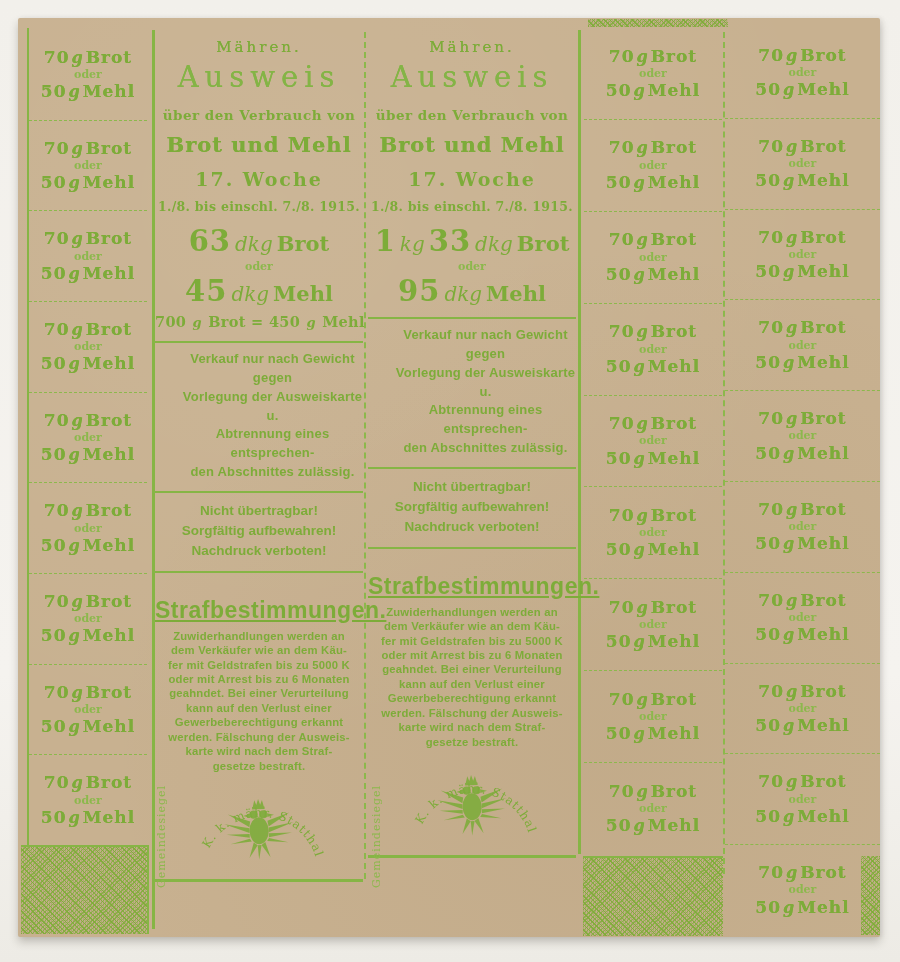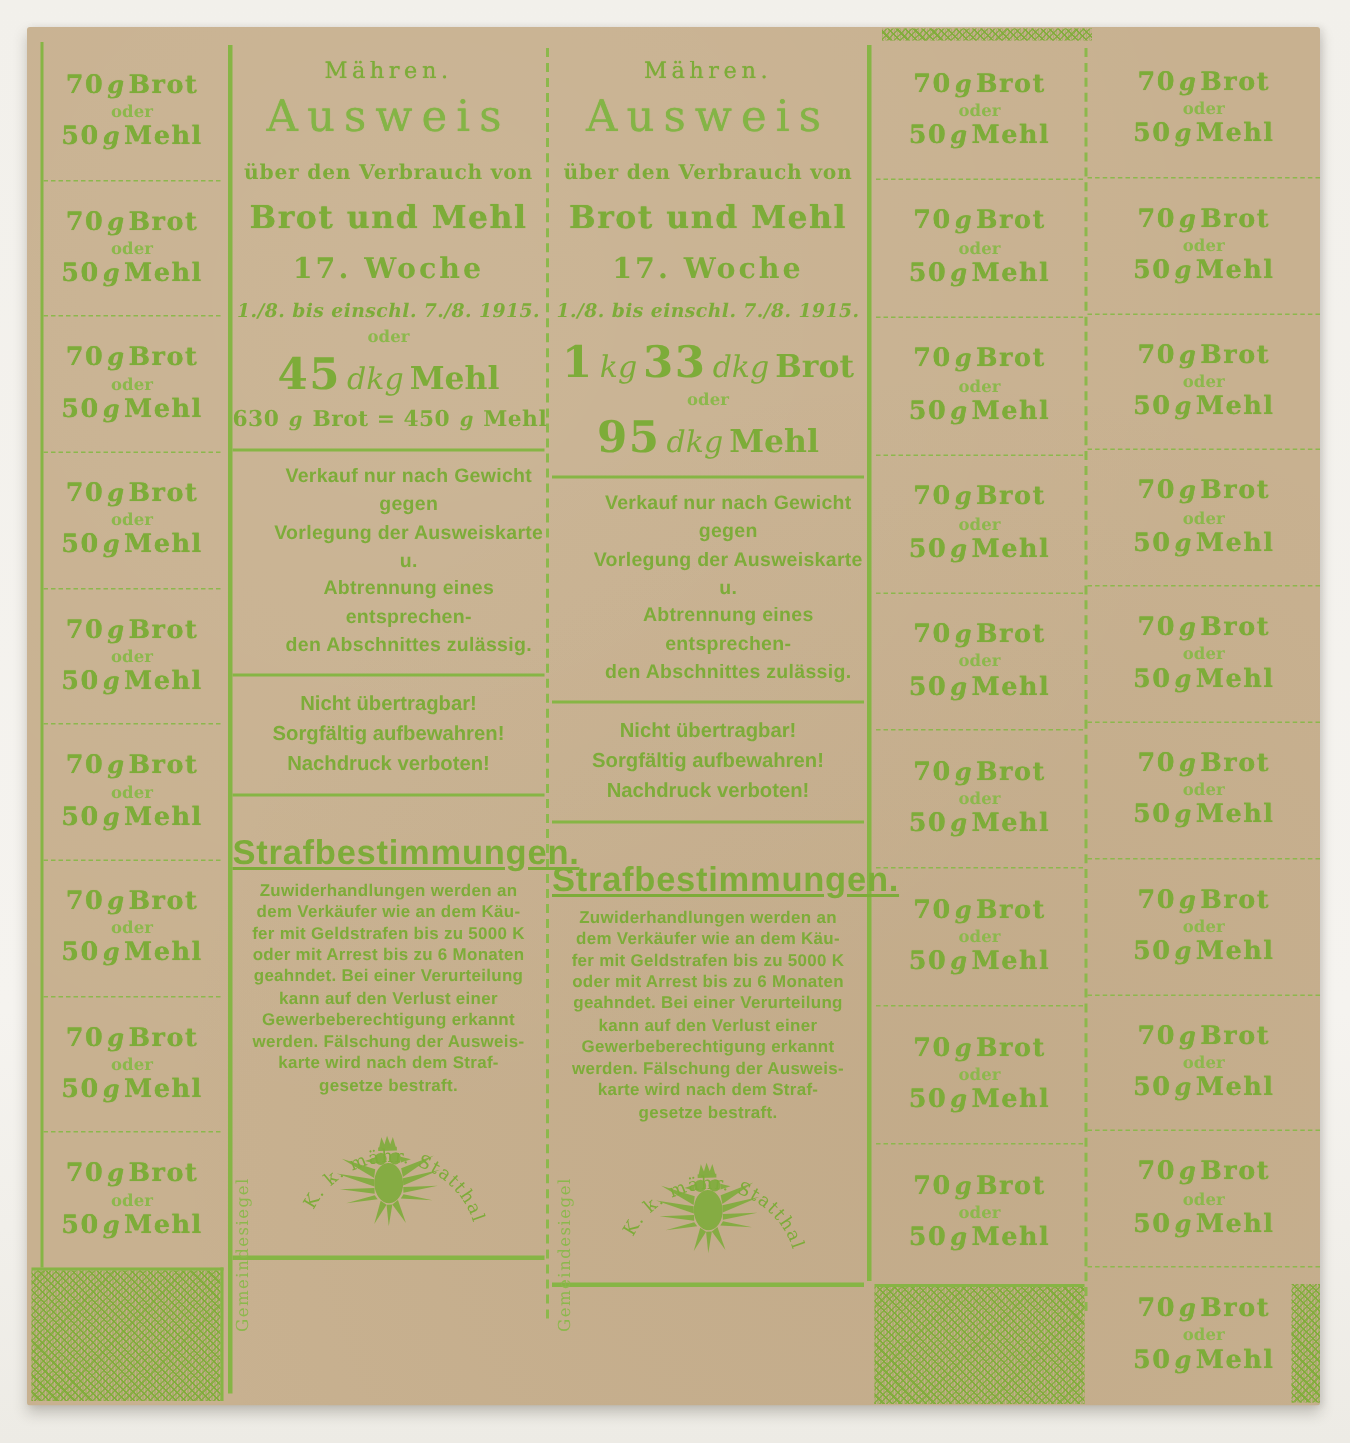--- a/index.html
+++ b/index.html
@@ -34,21 +34,21 @@
   .c-oder{font-size:11px;color:#8cb84c;font-weight:bold;line-height:1.2;}
   
   .panel{position:absolute;top:12px;text-align:center;color:#7dac39;}
   .p-region{font-size:15px;letter-spacing:3px;margin-top:8px;text-shadow:0 0 .5px #7dac39;}
   .p-title{font-size:29px;letter-spacing:6px;margin-top:4px;color:#84b446;
     text-shadow:0 0 .6px #84b446;}
   .p-sub{font-size:13.5px;font-weight:bold;margin-top:13px;letter-spacing:.5px;}
   .p-subject{font-size:21px;font-weight:bold;margin-top:9px;letter-spacing:1px;
     text-shadow:0 0 .6px #7dac39;}
   .p-week{font-size:19px;font-weight:bold;margin-top:11px;letter-spacing:2px;}
-  .p-validity{font-size:12.5px;font-weight:bold;margin-top:9px;letter-spacing:.3px;font-style:italic;}
+  .p-validity{font-size:12.5px;font-weight:bold;margin-top:9px;letter-spacing:.3px;}
   .p-amount{margin-top:13px;line-height:1;}
   .p-amount .qty{font-size:29px;font-weight:bold;letter-spacing:1px;}
   .p-amount .unit{font-style:italic;font-size:20px;padding:0 4px;}
   .p-amount .word{font-size:21px;font-weight:bold;}
   .p-oder{font-size:11px;font-weight:bold;margin-top:4px;color:#8cb84c;}
   .p-eq{font-size:14.5px;font-weight:bold;margin-top:7px;letter-spacing:.3px;}
   .p-eq i{font-size:13px;padding:0 1px;}
   .p-block{font-family:"Liberation Sans",sans-serif;font-weight:bold;}
   .p-sale{font-size:13px;line-height:1.45;margin-top:7px;letter-spacing:.2px;padding-left:27px;}
   .p-transfer{font-size:13.5px;line-height:1.5;margin-top:8px;}
@@ -131,23 +131,24 @@
 </div>
   <div class="pattern" style="position:absolute;left:3px;top:827px;width:126px;height:87px;border-top:2px solid #86b545;border-right:2px solid #86b545;"></div>
 
   <div class="panel" style="left:137px;width:208px;">
     <div class="p-region">Mähren.</div>
     <div class="p-title">Ausweis</div>
     <div class="p-sub">über den Verbrauch von</div>
     <div class="p-subject">Brot und Mehl</div>
     <div class="p-week">17. Woche</div>
     <div class="p-validity">1./8. bis einschl. 7./8. 1915.</div>
+    <div class="p-amount"><span class="qty">63</span><span class="unit">dkg</span><span class="word">Brot</span></div>
     <div class="p-oder">oder</div>
     <div class="p-amount" style="margin-top:4px;"><span class="qty">45</span><span class="unit">dkg</span><span class="word">Mehl</span></div>
-    <div class="p-eq"><span>630</span>&nbsp;<i>g</i>&nbsp;<span>Brot</span>&nbsp;<span>=</span>&nbsp;<span>450</span>&nbsp;<i>g</i>&nbsp;<span>Mehl</span></div>
+    <div class="p-eq"><span>700</span>&nbsp;<i>g</i>&nbsp;<span>Brot</span>&nbsp;<span>=</span>&nbsp;<span>450</span>&nbsp;<i>g</i>&nbsp;<span>Mehl</span></div>
     <hr class="hline p-hr1">
     <div class="p-block p-sale">
       <div>Verkauf nur nach Gewicht gegen</div>
       <div>Vorlegung der Ausweiskarte u.</div>
       <div>Abtrennung eines entsprechen-</div>
       <div>den Abschnittes zulässig.</div>
     </div>
     <hr class="hline p-hr2">
     <div class="p-block p-transfer">
       <div>Nicht übertragbar!</div>

